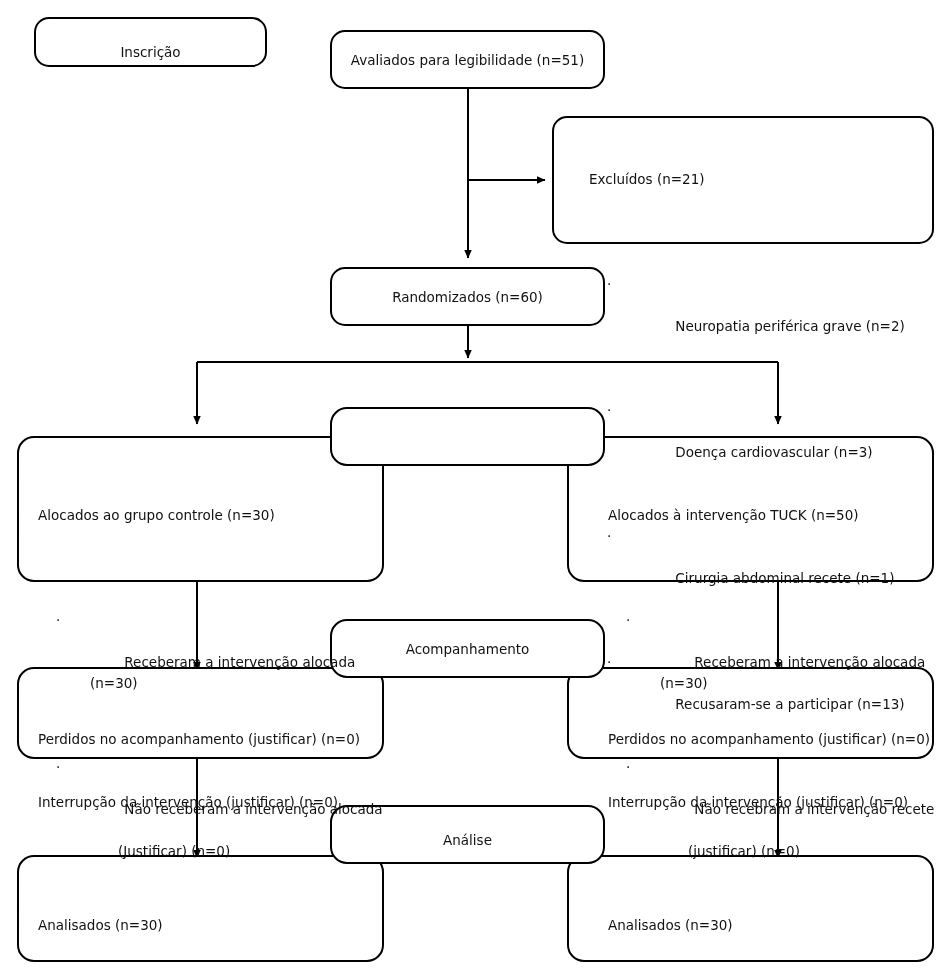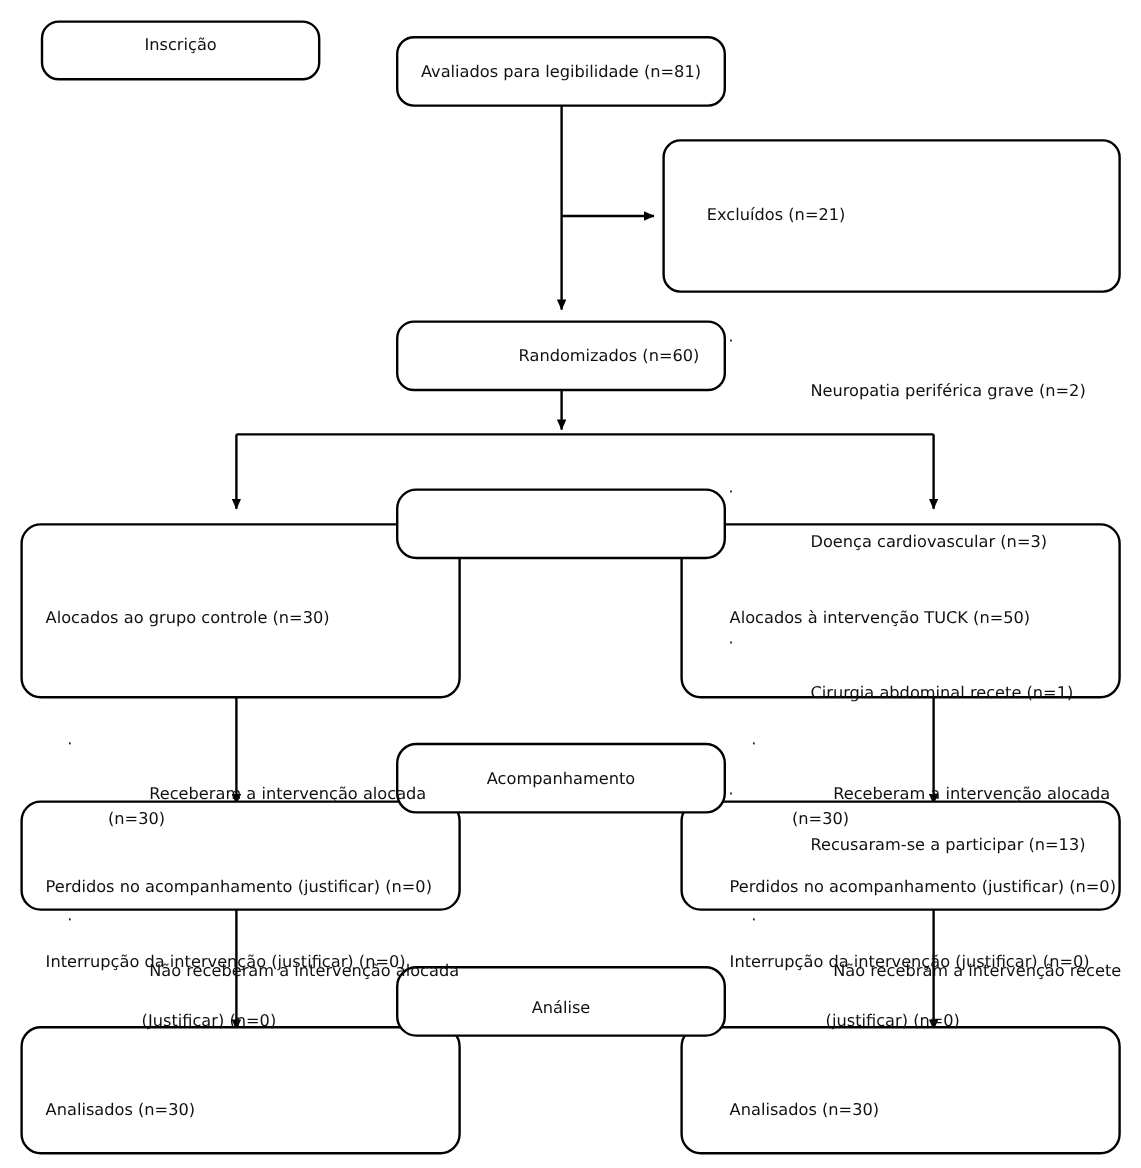--- a/index.html
+++ b/index.html
@@ -122,38 +122,38 @@
 
     <rect class="box-rect" x="18" y="668" width="365" height="90" rx="16" ry="16"></rect>
     <rect class="box-rect" x="568" y="668" width="365" height="90" rx="16" ry="16"></rect>
     <rect class="box-rect" x="331" y="620" width="273" height="57" rx="16" ry="16"></rect>
 
     <rect class="box-rect" x="18" y="856" width="365" height="105" rx="16" ry="16"></rect>
     <rect class="box-rect" x="568" y="856" width="365" height="105" rx="16" ry="16"></rect>
     <rect class="box-rect" x="331" y="806" width="273" height="57" rx="16" ry="16"></rect>
   </svg>
 
-  <div class="stage-label" style="left:35px; top:12px; width:231px; height:52px;">
+  <div class="stage-label" style="left:35px; top:26px; width:231px; height:52px;">
     <span>Inscrição</span>
   </div>
 
 
   <div class="stage-label" style="left:331px; top:620px; width:273px; height:57px;">
     <span>Acompanhamento</span>
   </div>
 
   <div class="stage-label" style="left:331px; top:806px; width:273px; height:67px;">
     <span>Análise</span>
   </div>
 
   <div class="stage-label" style="left:331px; top:31px; width:273px; height:57px;">
-    <span>Avaliados para legibilidade (n=81)</span>
-  </div>
-
-  <div class="stage-label" style="left:331px; top:268px; width:273px; height:57px;padding-left:40px;">
+    <span>Avaliados para legibilidade (n=51)</span>
+  </div>
+
+  <div class="stage-label" style="left:331px; top:268px; width:273px; height:57px;">
     <span>Randomizados (n=60)</span>
   </div>
 
   <div class="txt" style="left:589px; top:127px; width:340px;">
     <span class="node-title">Excluídos (n=21)</span>
     <ul class="bullets">
       <li>
         <span class="dot">·</span>
         <span>Neuropatia periférica grave (n=2)</span>
       </li>

